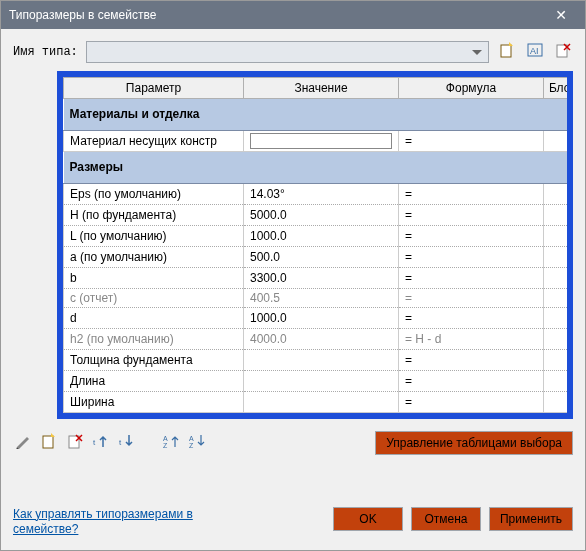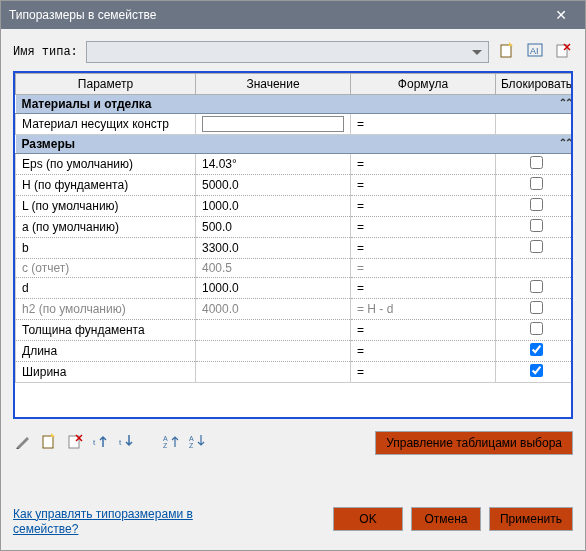--- a/index.html
+++ b/index.html
@@ -101,26 +101,26 @@
   }
   .mag:after {
     content: "";
     position: absolute;
     width: 6px; height: 1.5px;
     background: #555;
     left: 9px; top: 11px;
     transform: rotate(45deg);
   }
   .grid-wrap {
-    border: 2px solid #1d4ed8;
+    border: 6px solid #1d4ed8;
     flex: 1;
     background: #fff;
     display: flex;
-    flex-direction: column;
     overflow: hidden;
+    margin-left: 44px;
   }
   table {
     border-collapse: collapse;
     width: 100%;
     table-layout: fixed;
   }
   thead th {
     background: #f0f0f0;
     border: 1px solid #b0b0b0;
     font-weight: normal;

